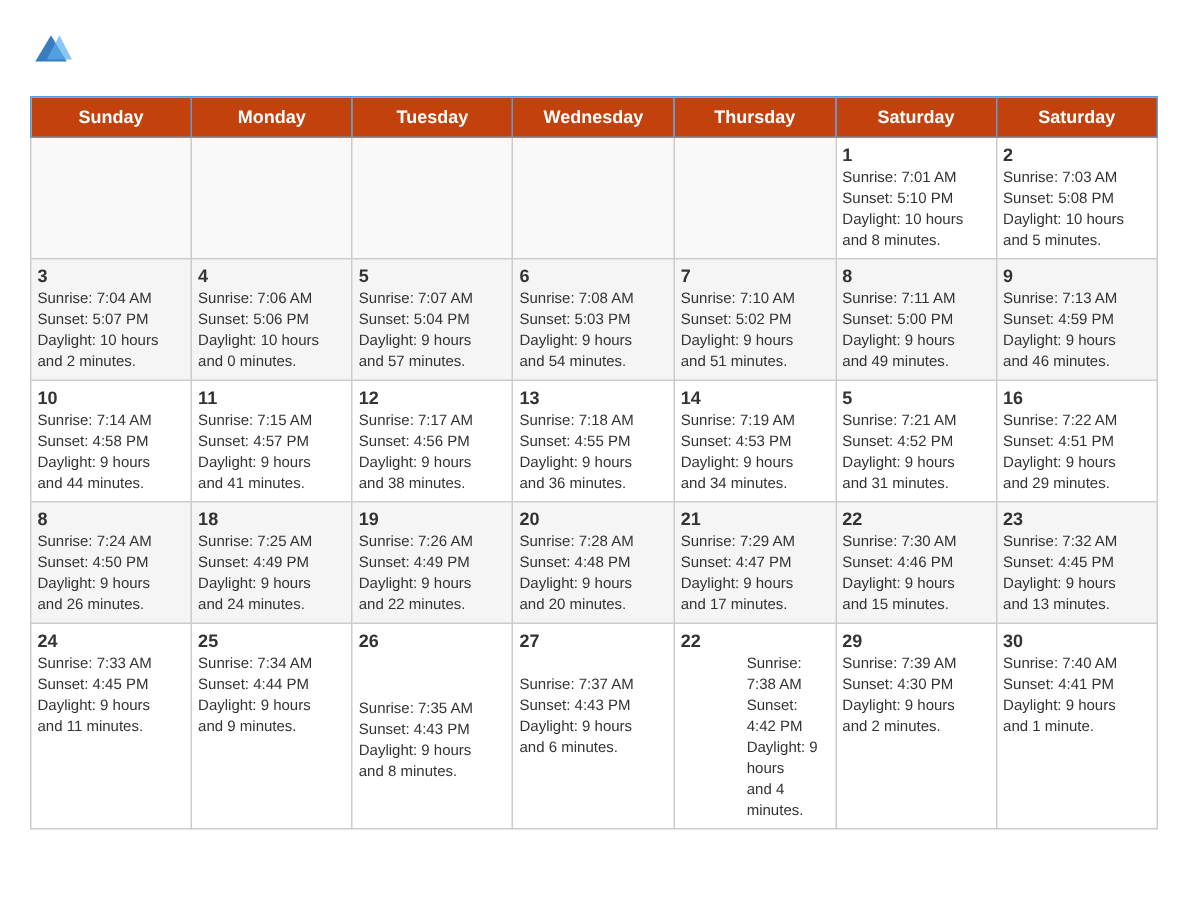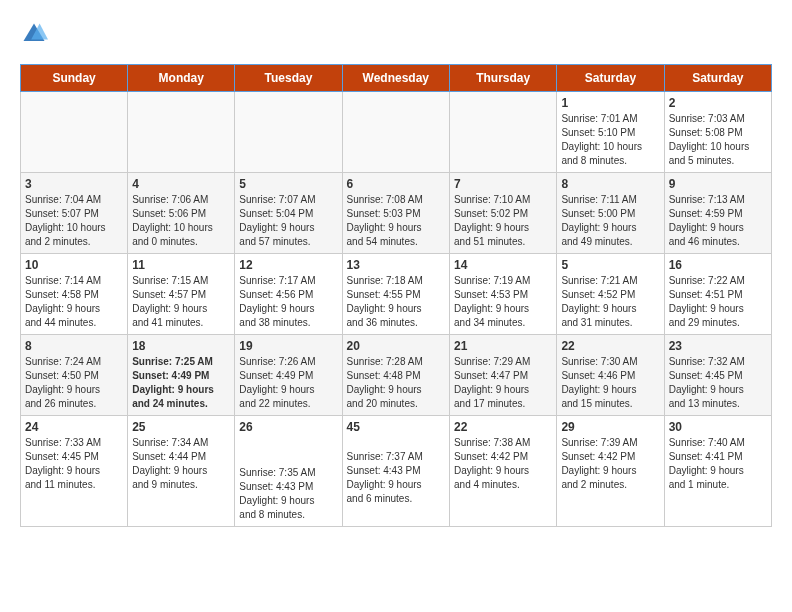--- a/index.html
+++ b/index.html
@@ -253,21 +253,21 @@
       <tr class="row-shaded">
         <td>
           <span class="day-number">8</span>
           <div class="day-info" style="white-space: pre-line;">Sunrise: 7:24 AM
 Sunset: 4:50 PM
 Daylight: 9 hours
 and 26 minutes.</div>
         </td>
         <td>
           <span class="day-number">18</span>
-          <div class="day-info" style="white-space: pre-line; font-weight: bold;">Sunrise: 7:25 AM
+          <div class="day-info" style="white-space: pre-line;">Sunrise: 7:25 AM
 Sunset: 4:49 PM
 Daylight: 9 hours
 and 24 minutes.</div>
         </td>
         <td>
           <span class="day-number">19</span>
           <div class="day-info" style="white-space: pre-line;">Sunrise: 7:26 AM
 Sunset: 4:49 PM
 Daylight: 9 hours
 and 22 minutes.</div>
@@ -317,37 +317,37 @@
 and 9 minutes.</div>
         </td>
         <td>
           <span class="day-number">26</span>
           <div class="day-info" style="white-space: pre-line; margin-top: 32px;">Sunrise: 7:35 AM
 Sunset: 4:43 PM
 Daylight: 9 hours
 and 8 minutes.</div>
         </td>
         <td>
-          <span class="day-number">45</span>
+          <span class="day-number">27</span>
           <div class="day-info" style="white-space: pre-line; margin-top: 16px;">Sunrise: 7:37 AM
 Sunset: 4:43 PM
 Daylight: 9 hours
 and 6 minutes.</div>
         </td>
         <td>
           <span class="day-number">22</span>
-          <div class="day-info" style="white-space: pre-line;">Sunrise: 7:38 AM
+          <div class="day-info" style="white-space: pre-line; margin-left: 44px;">Sunrise: 7:38 AM
 Sunset: 4:42 PM
 Daylight: 9 hours
 and 4 minutes.</div>
         </td>
         <td>
           <span class="day-number">29</span>
           <div class="day-info" style="white-space: pre-line;">Sunrise: 7:39 AM
-Sunset: 4:42 PM
+Sunset: 4:30 PM
 Daylight: 9 hours
 and 2 minutes.</div>
         </td>
         <td>
           <span class="day-number">30</span>
           <div class="day-info" style="white-space: pre-line;">Sunrise: 7:40 AM
 Sunset: 4:41 PM
 Daylight: 9 hours
 and 1 minute.</div>
         </td>

